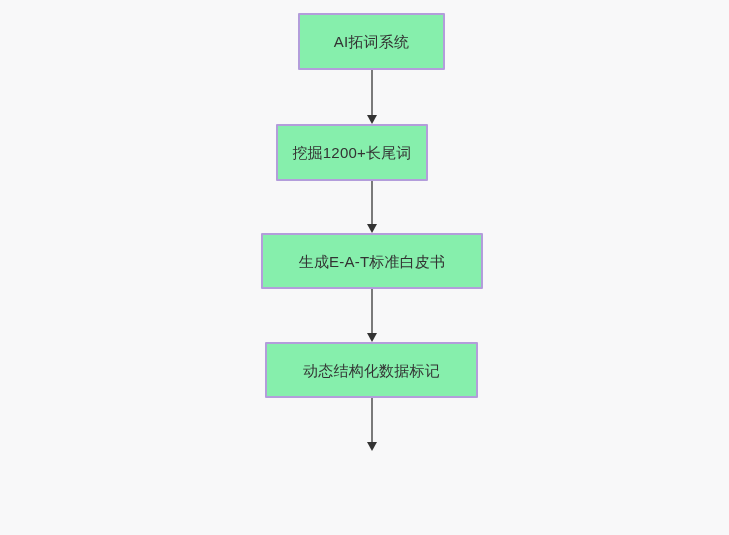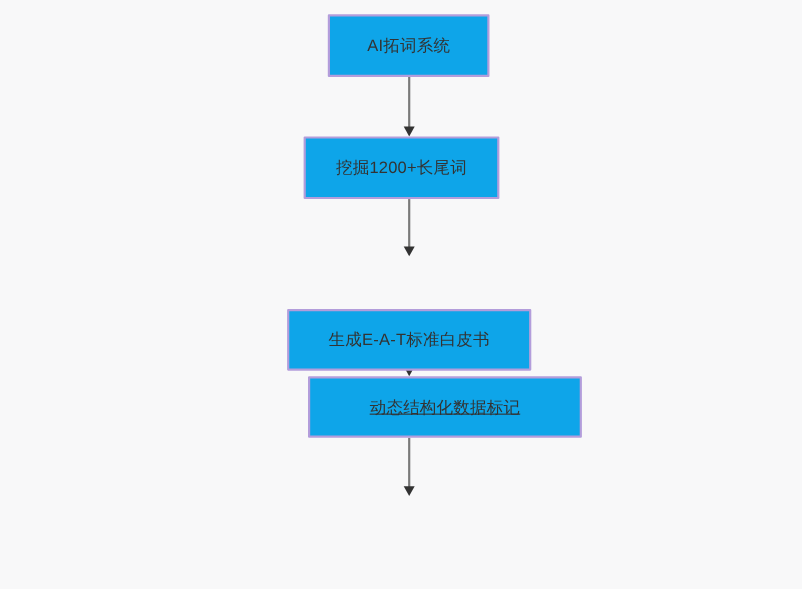--- a/index.html
+++ b/index.html
@@ -14,21 +14,21 @@
     overflow: hidden;
   }
   #flowchart {
     position: relative;
     width: 729px;
     height: 535px;
   }
   .node {
     position: absolute;
     box-sizing: border-box;
-    background: #0ea5e9;
+    background: #86efac;
     border: 2px solid #b39ddb;
     border-radius: 1px;
     display: flex;
     align-items: center;
     justify-content: center;
     color: #333333;
     font-size: 15px;
     line-height: 1;
     letter-spacing: 0.2px;
     white-space: nowrap;
@@ -76,26 +76,26 @@
   </div>
   <div class="connector" style="left:365px; top:398px; height:53px;">
     <div class="line"></div>
     <div class="head"></div>
   </div>
 
   <div class="node" style="left:298px; top:13px; width:147px; height:57px;">
     <span class="node-label">AI拓词系统</span>
   </div>
 
-  <div class="node" style="left:276px; top:124px; width:178px; height:57px;">
+  <div class="node" style="left:276px; top:124px; width:152px; height:57px;">
     <span class="node-label">挖掘1200+长尾词</span>
   </div>
 
-  <div class="node" style="left:261px; top:233px; width:222px; height:56px;margin-top:48px;">
+  <div class="node" style="left:261px; top:233px; width:222px; height:56px;">
     <span class="node-label">生成E-A-T标准白皮书</span>
   </div>
 
-  <div class="node" style="left:280px; top:342px; width:249px; height:56px;text-decoration:underline;">
+  <div class="node" style="left:265px; top:342px; width:213px; height:56px;">
     <span class="node-label">动态结构化数据标记</span>
   </div>
 
 
 </div>
 
 </body></html>

